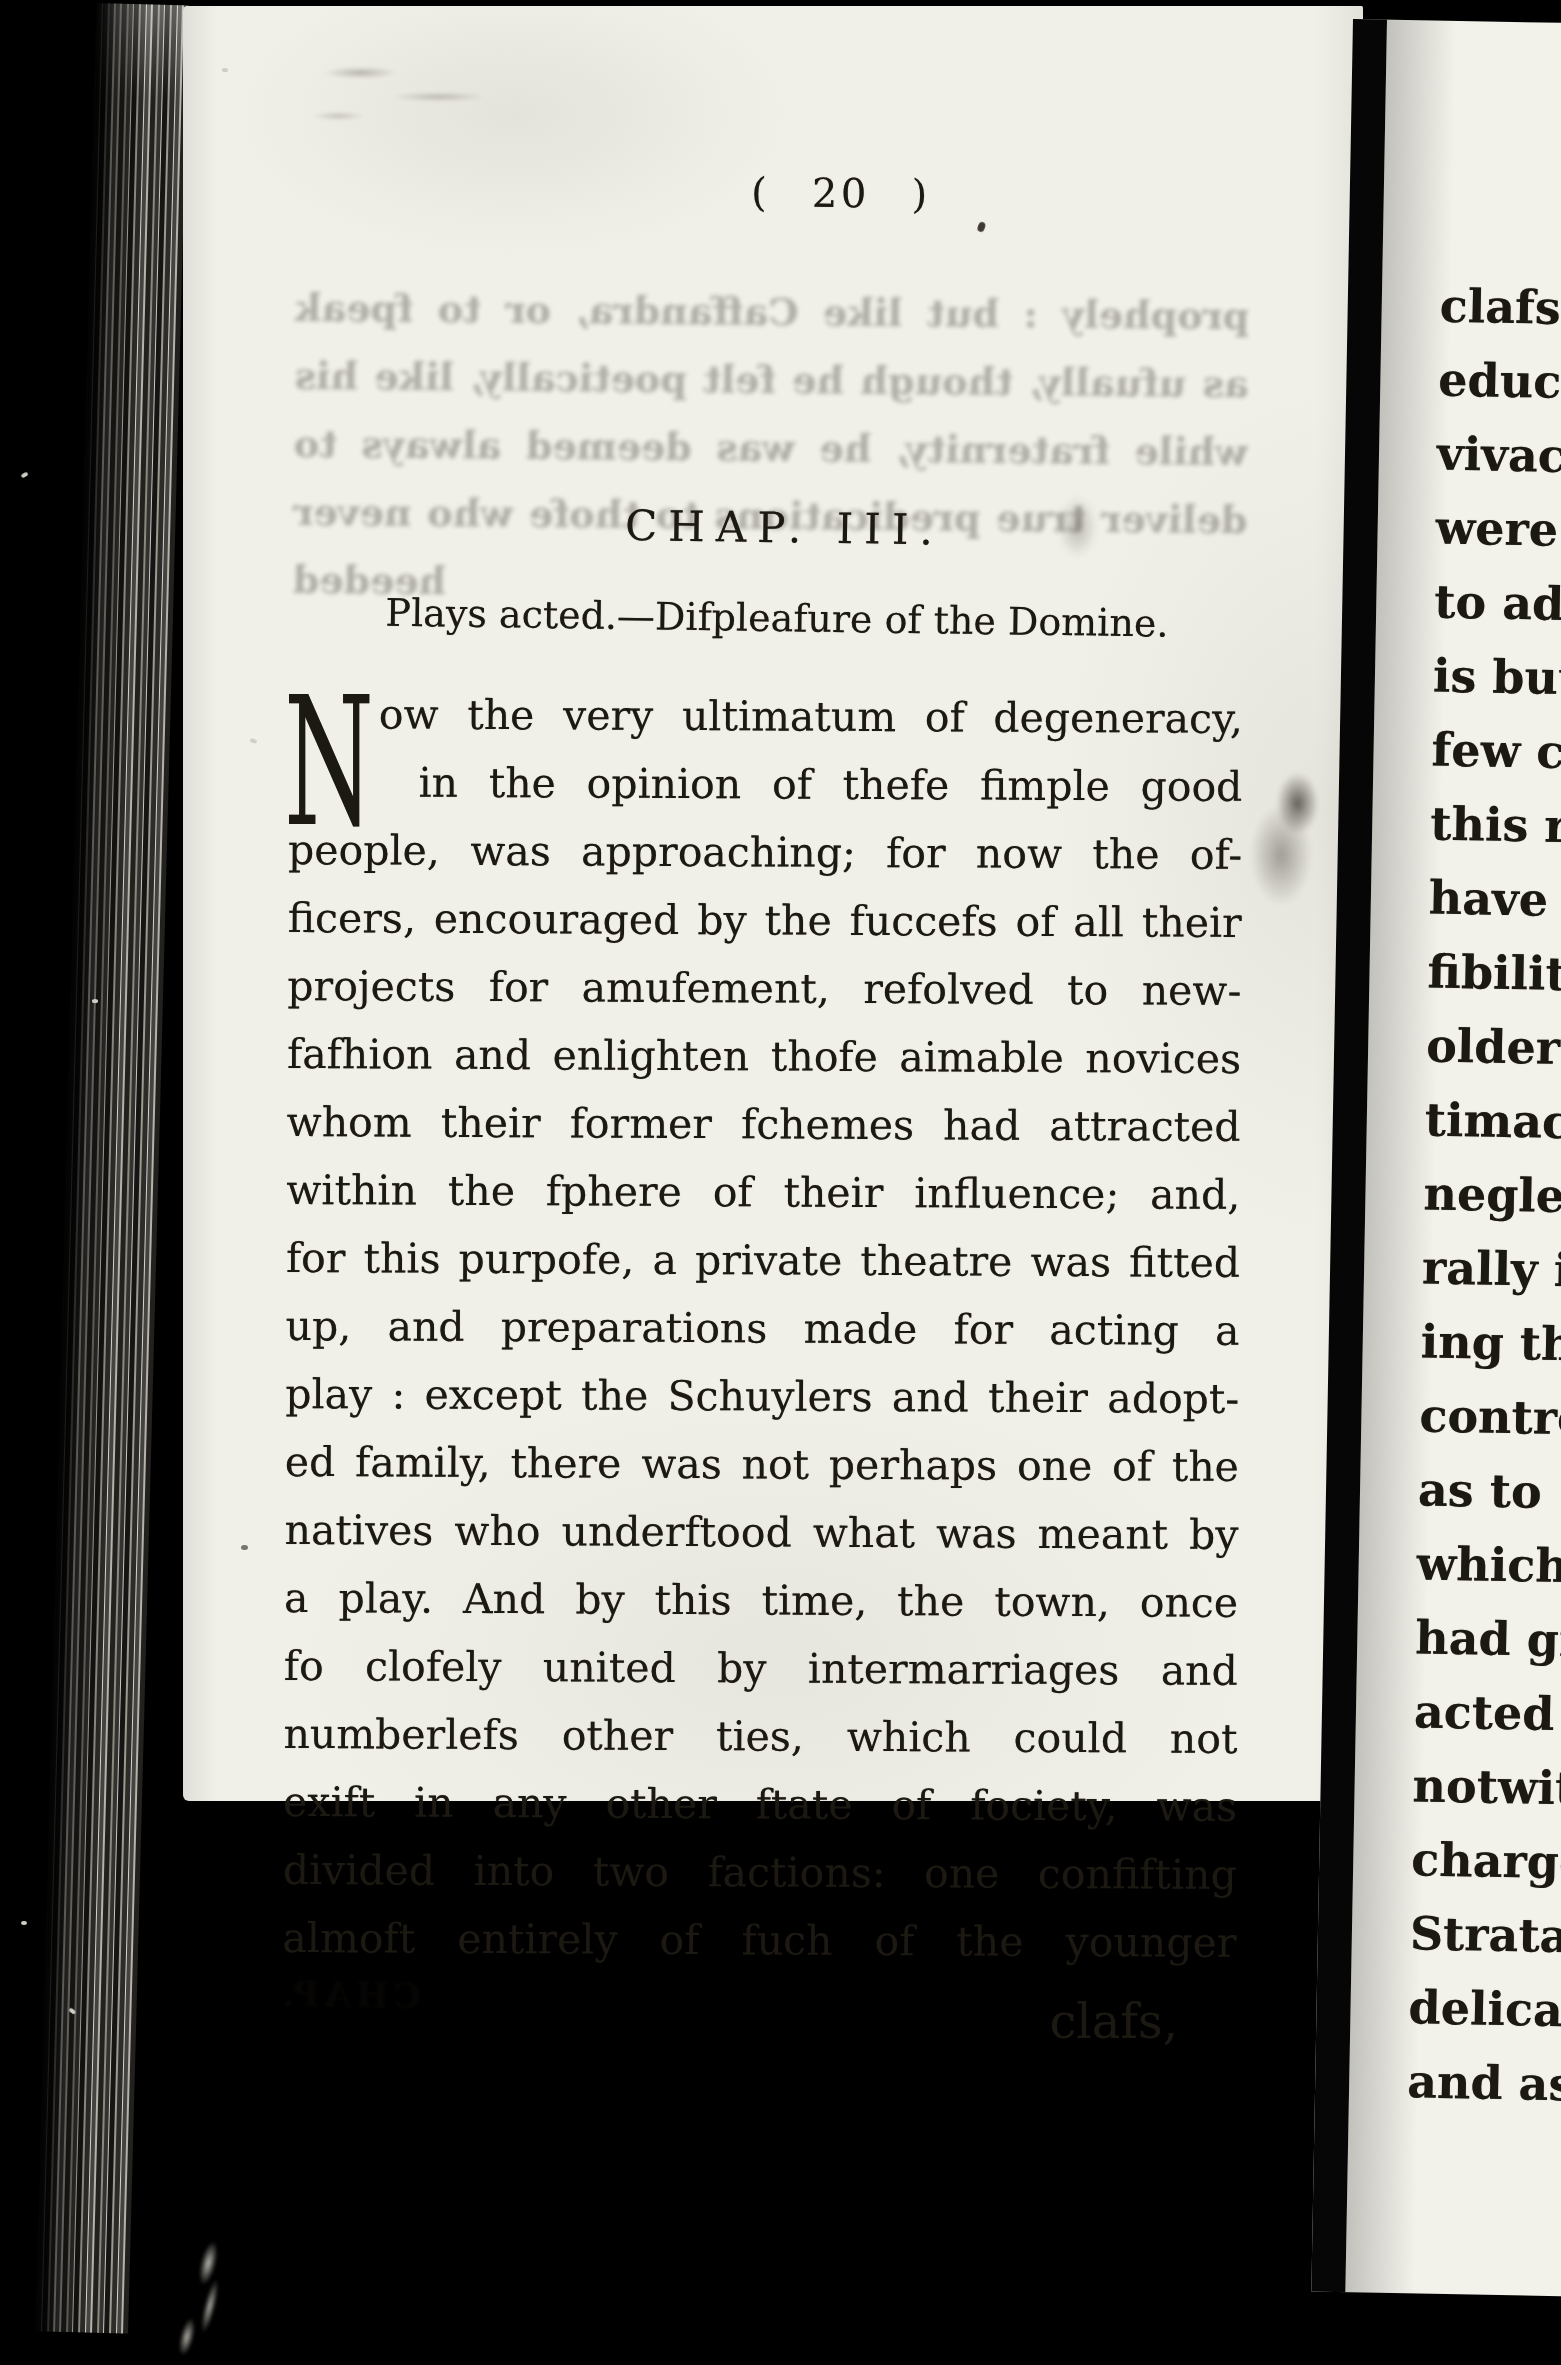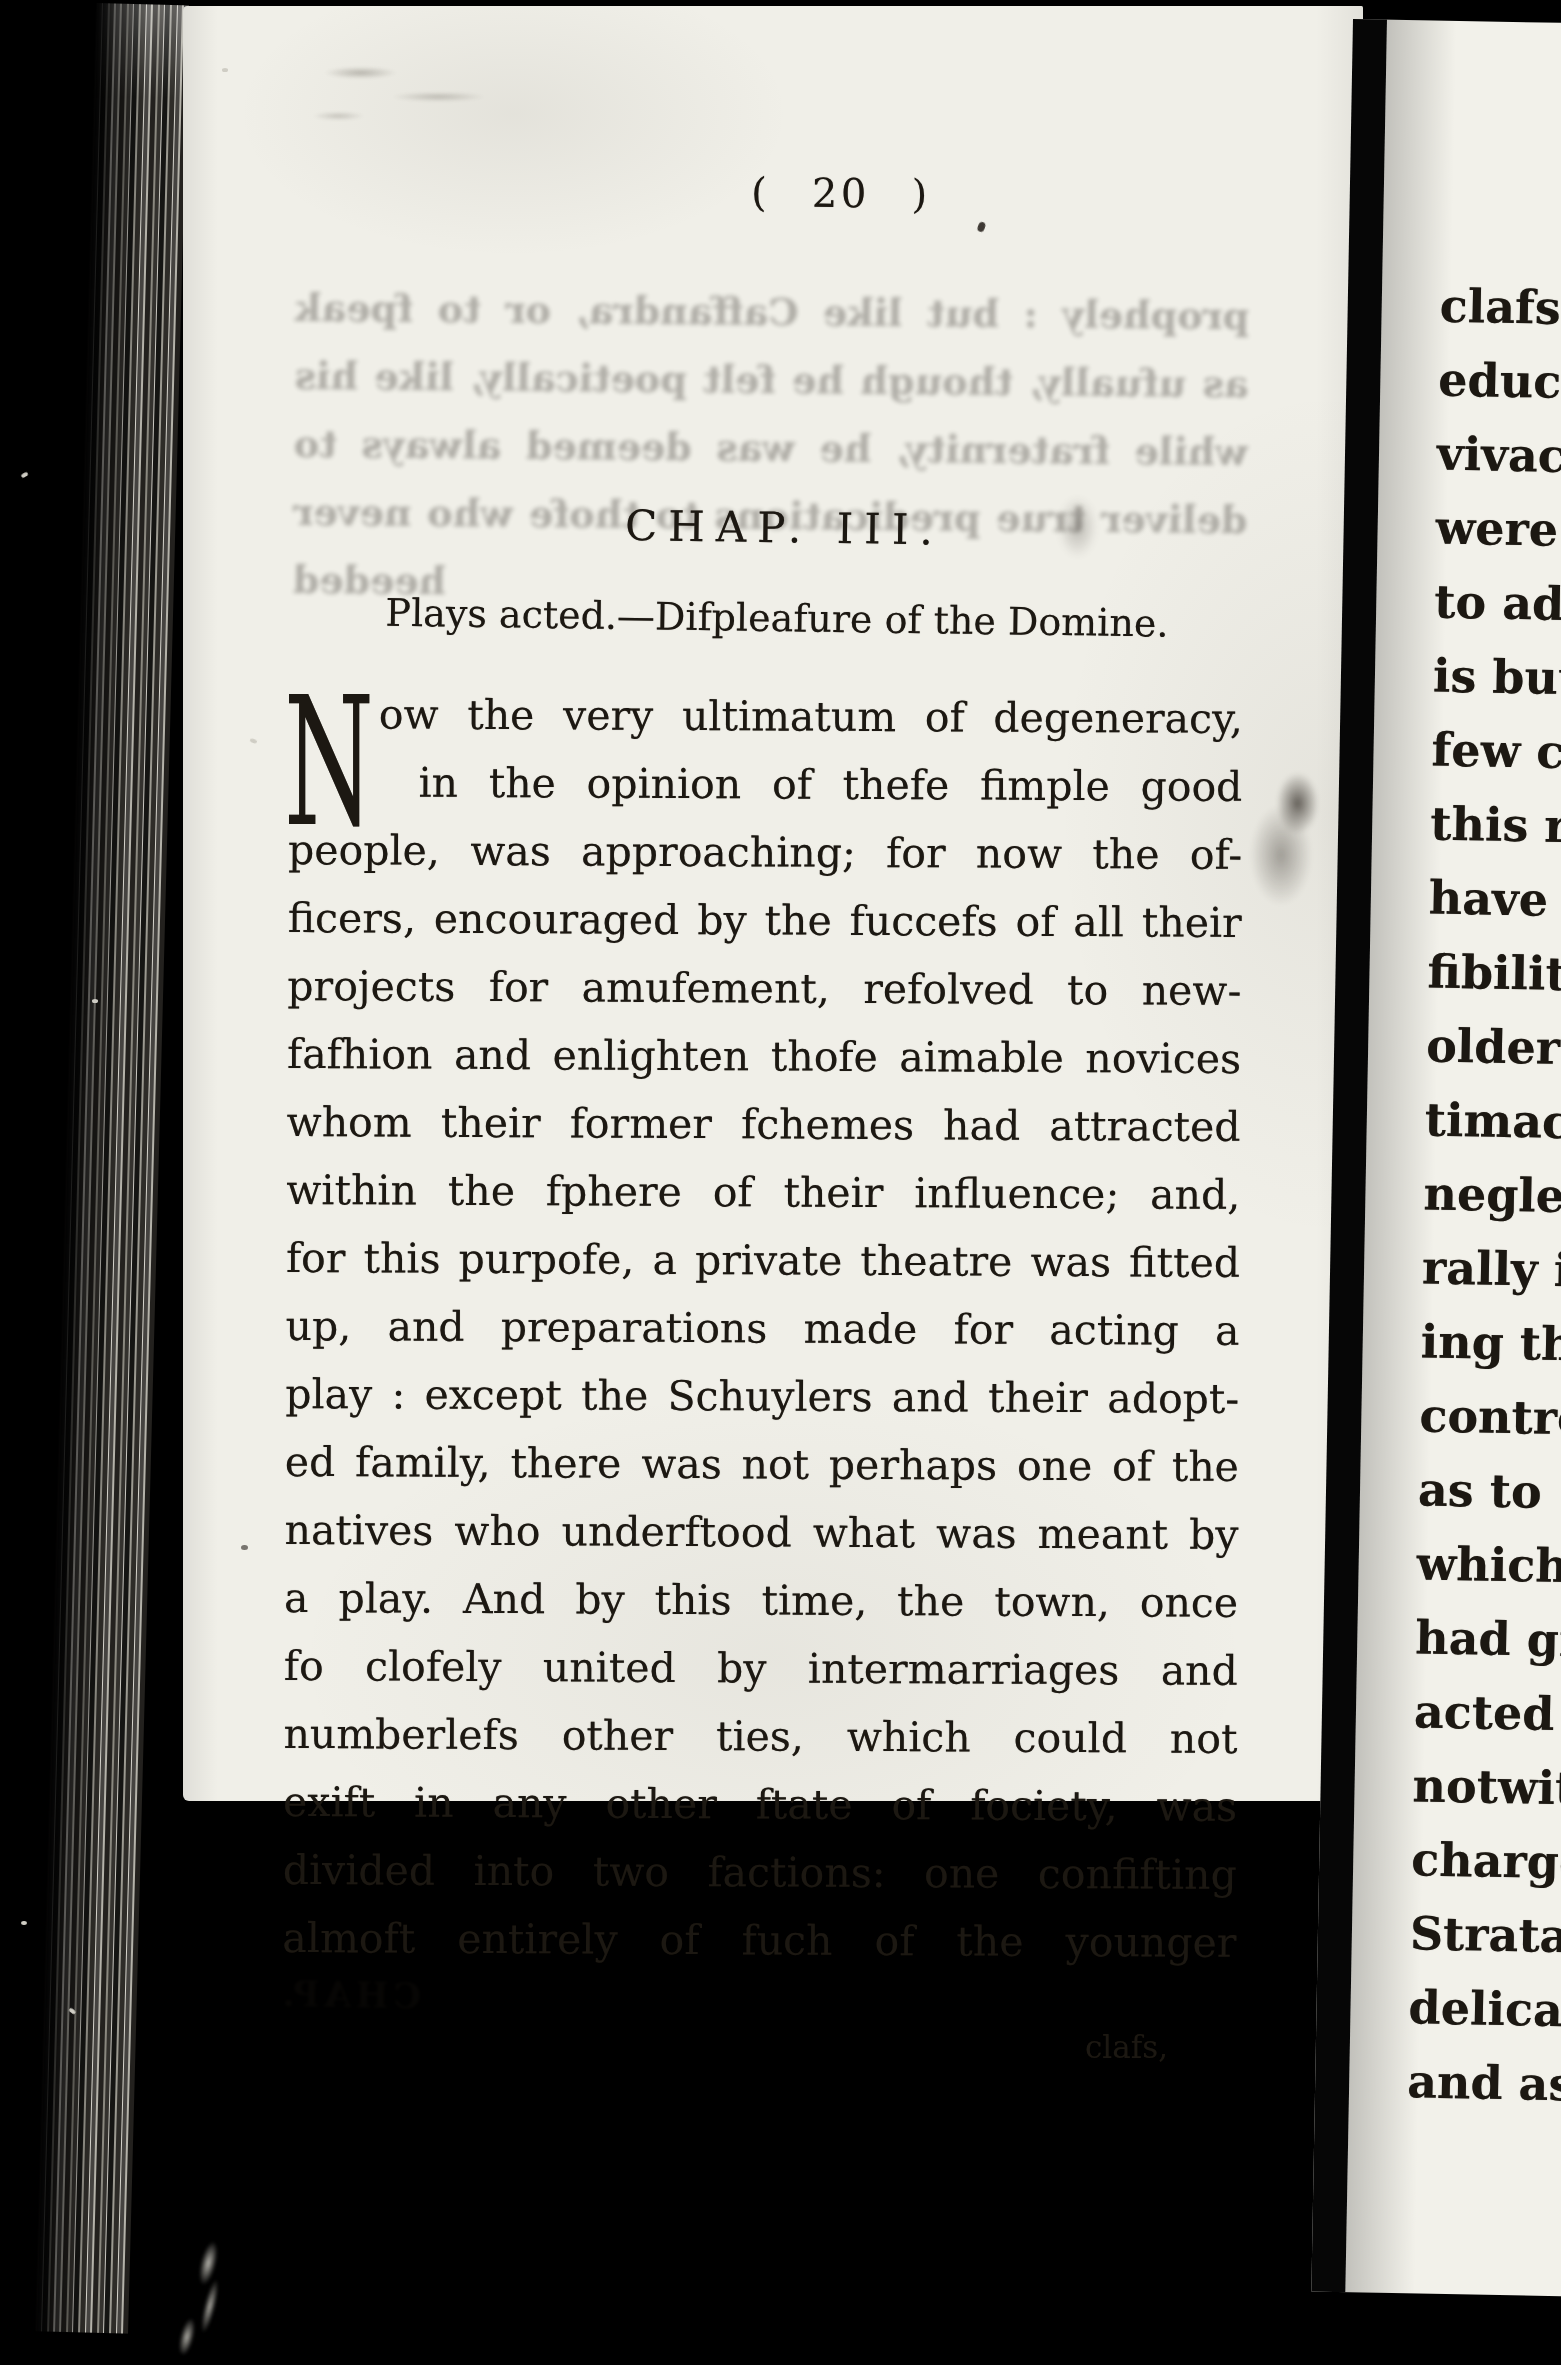--- a/index.html
+++ b/index.html
@@ -54,21 +54,21 @@
     left:101px;top:669px;font-size:177px;line-height:1;
     transform:scaleX(.58);transform-origin:left top;
   }
   .bodyblock{
     left:106px;top:674px;width:954px;font-size:41px;line-height:68px;
     transform:rotate(0.3deg);transform-origin:left top;
   }
   .bl{height:68px;text-align:justify;text-align-last:justify;white-space:nowrap;}
   .bl:nth-child(1){margin-left:90px;}
   .bl:nth-child(2){margin-left:130px;}
-  .catchword{left:98px;top:1987px;width:887px;text-align:right;font-size:31px;margin-top:36px;}
+  .catchword{left:108px;top:1987px;width:887px;text-align:right;font-size:48px;}
   
   .showthrough{
     left:111px;top:272px;width:954px;font-size:38px;line-height:68px;font-weight:bold;
     color:var(--show);transform:scaleX(-1) rotate(-0.5deg);
     filter:blur(1.9px);opacity:.30;
   }
   .st-line{text-align:justify;text-align-last:justify;white-space:nowrap;height:68px;}
   .st-line:last-child{text-align-last:right;}
   .st-chap{
     left:78px;top:1968px;width:177px;text-align:center;font-size:35px;letter-spacing:4.4px;

